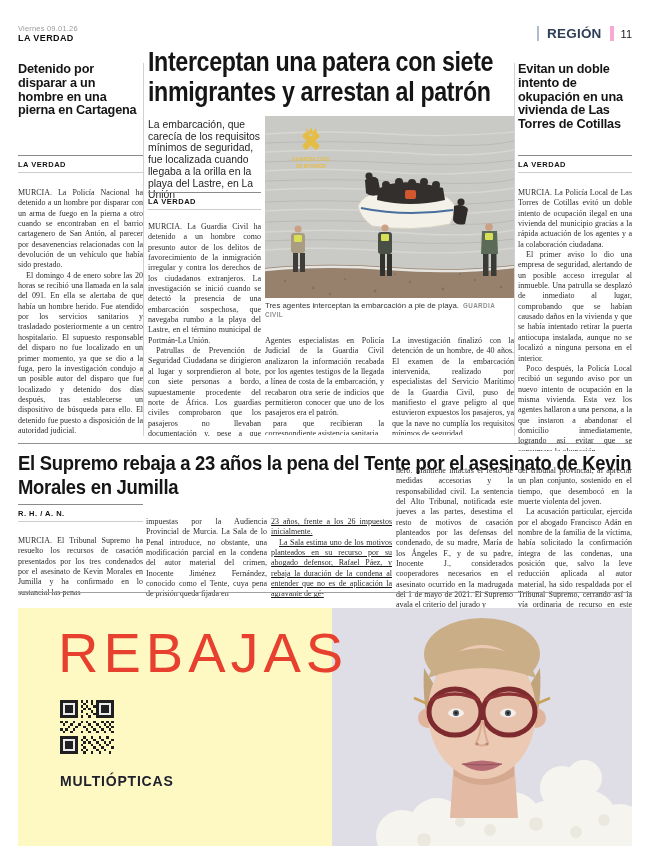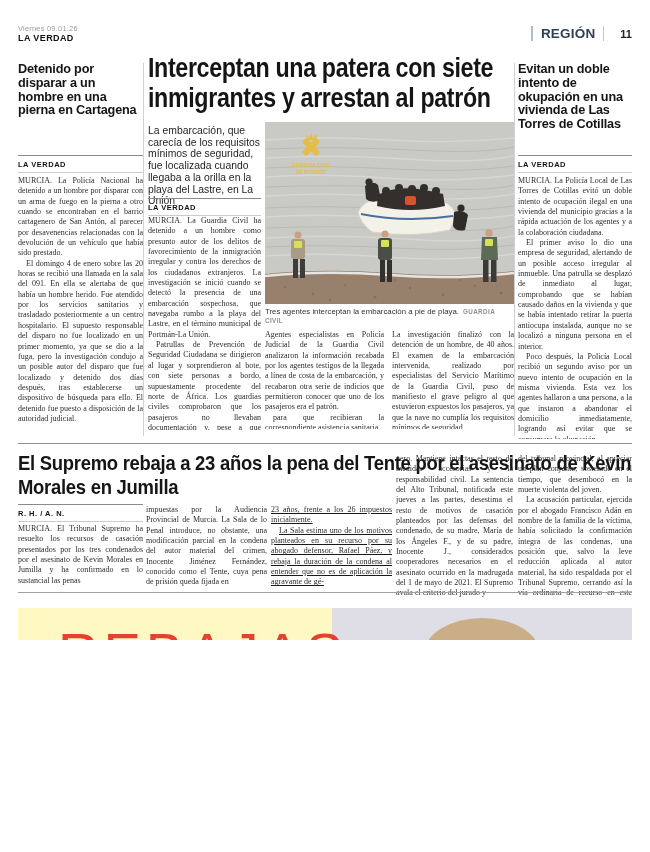--- a/index.html
+++ b/index.html
@@ -1,30 +1,30 @@
 <!DOCTYPE html>
 <html lang="es"><head>
 <meta charset="utf-8">
 <style>
   html,body{margin:0;padding:0;background:#ffffff;}
-  .page{position:relative;width:650px;height:640px;background:#fff;font-family:"Liberation Sans",sans-serif;color:#1a1a1a;overflow:hidden;}
+  .page{position:relative;width:650px;height:852px;background:#fff;font-family:"Liberation Sans",sans-serif;color:#1a1a1a;overflow:hidden;}
   .abs{position:absolute;}
   
   .hdr-date{left:18px;top:24px;font-size:7.5px;color:#9b9b9b;letter-spacing:.2px;}
   .hdr-masthead{left:18px;top:33px;font-size:9px;font-weight:bold;letter-spacing:.4px;color:#111;}
   .hdr-section-wrap{right:18px;top:26px;display:flex;align-items:center;}
-  .hdr-section{font-size:13.5px;font-weight:bold;color:#2e4057;letter-spacing:.2px;padding:0 8px;border-left:2px solid #aebccb;border-right:1px solid #f9a8d4;}
-  .hdr-pageno{font-size:11px;font-weight:bold;color:#222;margin-left:16px;}
+  .hdr-section{font-size:13.5px;font-weight:bold;color:#2e4057;letter-spacing:.2px;padding:0 8px;border-left:2px solid #aebccb;border-right:4px solid #f9a8d4;}
+  .hdr-pageno{font-size:11px;font-weight:normal;color:#222;margin-left:7px;}
   
   .vrule{position:absolute;width:1px;background:#d2d2d2;}
   .hrule{position:absolute;height:1px;background:#8f8f8f;}
   
   article{position:absolute;}
   .byline{position:absolute;border-top:1px solid #8a8a8a;border-bottom:1px solid #cccccc;font-size:7.5px;font-weight:bold;letter-spacing:.5px;padding:4px 0 3px;color:#111;}
-  .body{position:absolute;overflow:hidden;}
+  .body{position:absolute;overflow:hidden;margin-top:12px;}
   .body p{margin:0;font-family:"Liberation Serif",serif;font-size:8px;line-height:10.35px;text-align:justify;color:#2c2c2c;hyphens:auto;}
   .body p + p{text-indent:8px;}
   h1,h2{margin:0;font-weight:bold;color:#151515;}
   .hl-small{font-size:13.5px;line-height:13.8px;letter-spacing:-.2px;transform:scaleX(.94);transform-origin:0 0;width:106%;}
   
   .art-main h1{font-size:27px;line-height:29.5px;letter-spacing:-.4px;transform:scaleX(.86);transform-origin:0 0;width:116%;}
   .standfirst{position:absolute;font-size:10.4px;line-height:11.7px;color:#1f1f1f;}
   .photo{position:absolute;overflow:hidden;background:#c9c9c5;}
   .caption{position:absolute;font-size:7.8px;color:#333;}
   .caption .credit{font-size:6.3px;color:#8e8e8e;font-weight:bold;letter-spacing:.4px;margin-left:4px;}
@@ -54,21 +54,21 @@
 
   <article class="art-left" style="left:18px;top:62px;width:125px;height:378px;">
     <h2 class="hl-small">Detenido por disparar a un hombre en una pierna en Cartagena</h2>
     <div class="byline" style="top:93px;left:0;width:125px;">LA VERDAD</div>
     <div class="body" style="top:114px;left:0;width:125px;height:263px;">
       <p>MURCIA. La Policía Nacional ha detenido a un hombre por disparar con un arma de fuego en la pierna a otro cuando se encontraban en el barrio cartagenero de San Antón, al parecer por desavenencias relacionadas con la devolución de un vehículo que había sido prestado.</p>
       <p>El domingo 4 de enero sobre las 20 horas se recibió una llamada en la sala del 091. En ella se alertaba de que había un hombre herido. Fue atendido por los servicios sanitarios y trasladado posteriormente a un centro hospitalario. El supuesto responsable del disparo no fue localizado en un primer momento, ya que se dio a la fuga, pero la investigación condujo a un posible autor del disparo que fue localizado y detenido dos días después, tras establecerse un dispositivo de búsqueda para ello. El detenido fue puesto a disposición de la autoridad judicial.</p>
     </div>
   </article>
 
-  <article class="art-main" style="left:148px;top:54px;width:366px;height:378px;">
+  <article class="art-main" style="left:148px;top:48px;width:366px;height:378px;">
     <h1>Interceptan una patera con siete inmigrantes y arrestan al patrón</h1>
     <div class="standfirst" style="top:71px;left:0;width:113px;">La embarcación, que carecía de los requisitos mínimos de seguridad, fue localizada cuando llegaba a la orilla en la playa del Lastre, en La Unión</div>
     <div class="byline" style="top:144px;left:0;width:113px;">LA VERDAD</div>
 
     <div class="photo" style="left:117px;top:68px;width:249px;height:182px;">
       <svg width="249" height="182" viewBox="0 0 249 182">
         <rect x="0" y="0" width="249" height="182" fill="#c9c9c5"></rect>
         <g stroke="#d9d8d4" stroke-width="1.4" fill="none" opacity=".9">
           <path d="M0 18 Q60 14 124 18 T249 16"></path>
             <path d="M0 36 Q70 32 140 37 T249 34"></path>

